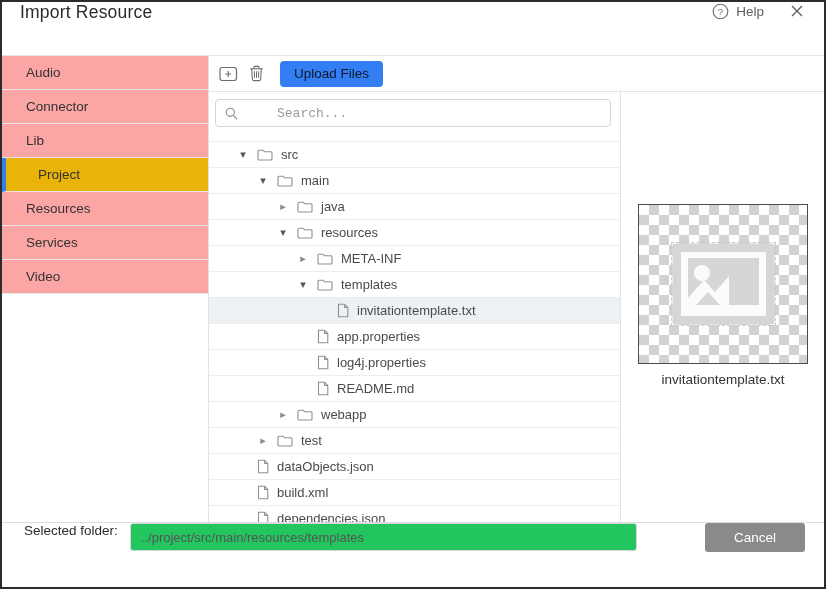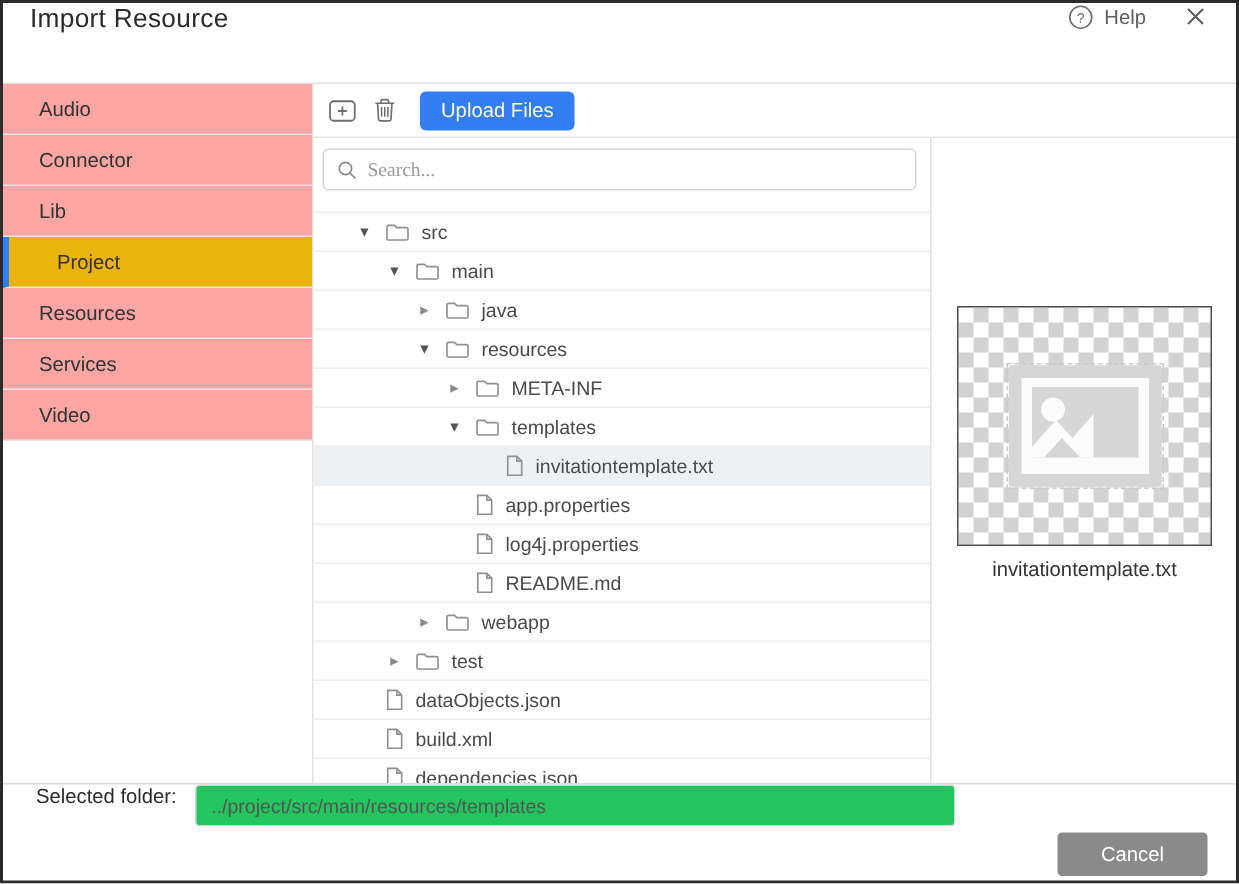--- a/index.html
+++ b/index.html
@@ -26,33 +26,33 @@
                background:#fca5a5; border-bottom:1px solid #e5e5e5;
                font-size:13.5px; color:#333; cursor:pointer; }
   .side-item.selected { background:#eab308; border-left:4px solid #337ef3; padding-left:32px; }
 
   
   .main { flex:1 1 auto; display:flex; flex-direction:column; min-width:0; }
   .toolbar { height:36px; flex:0 0 36px; border-bottom:1px solid #e4e4e4;
              display:flex; align-items:center; padding-left:7px; }
   .icon-btn { width:24px; height:24px; border:none; background:transparent; cursor:pointer;
               display:flex; align-items:center; justify-content:center; margin-right:4px; }
-  .upload-btn { margin-left:8px; height:26px; padding:0 14px; background:#337ef3; color:#fef9c3;
+  .upload-btn { margin-left:8px; height:26px; padding:0 14px; background:#337ef3; color:#0f172a;
                 border:none; border-radius:4px; font-size:13.5px; font-family:inherit; cursor:pointer; }
 
   .content { flex:1 1 auto; display:flex; min-height:0; }
 
   
   .tree-panel { width:412px; flex:0 0 412px; border-right:1px solid #e4e4e4;
                 display:flex; flex-direction:column; min-height:0; }
   .search-wrap { padding:7px 9px 7px 6px; flex:0 0 auto; }
   .search-box { height:28px; border:1px solid #d6d6d6; border-radius:4px; background:#fff;
                 display:flex; align-items:center; padding:0 9px; gap:7px; }
   .search-box input { border:none; outline:none; flex:1; font-size:13px; color:#444;
-                      font-family:Liberation Serif, serif; background:transparent; }
+                      font-family:Liberation Mono, monospace; background:transparent;margin-left:32px; }
   .search-box input::placeholder { color:#9a9a9a; }
 
   .tree { flex:1 1 auto; overflow:hidden; }
   .tree-row { height:26px; display:flex; align-items:center; border-bottom:1px solid #ededed;
               font-size:13px; color:#4a4a4a; cursor:pointer; white-space:nowrap; }
   .tree-row.partial { height:8px; }
   .tree-row.selected { background:#eef1f3; }
   .expander { width:16px; text-align:center; font-size:11px; color:#555; flex:0 0 16px; }
   .expander.dim { color:#8a8a8a; }
   .row-icon { display:flex; align-items:center; margin:0 8px 0 6px; flex:0 0 auto; }
@@ -69,21 +69,21 @@
                      font-size:13.5px; color:#333; }
 
   
   .footer { height:65px; flex:0 0 65px; border-top:1px solid #dcdcdc;
             display:flex; align-items:flex-start; padding:0 19px 0 22px; }
   .footer-label { font-size:13.5px; color:#2b2b2b; margin-right:12px; white-space:nowrap; }
   .footer-input { width:507px; height:28px; background:#22c55e; border:1px solid #d8d8d8;
                   border-radius:3px; padding:0 10px; font-size:13px; color:#555;
                   font-family:inherit; outline:none; }
   .cancel-btn { margin-left:auto; width:100px; height:29px; background:#8a8a8a; color:#fff;
-                border:none; border-radius:3px; font-size:13.5px; font-family:inherit; cursor:pointer;margin-top:32px; }
+                border:none; border-radius:3px; font-size:13.5px; font-family:inherit; cursor:pointer; }
 </style>
 </head>
 <body>
 
 <div class="dialog">
 
   <div class="header">
     <div class="title">Import Resource</div>
     <div class="header-right">
       <div class="help">

